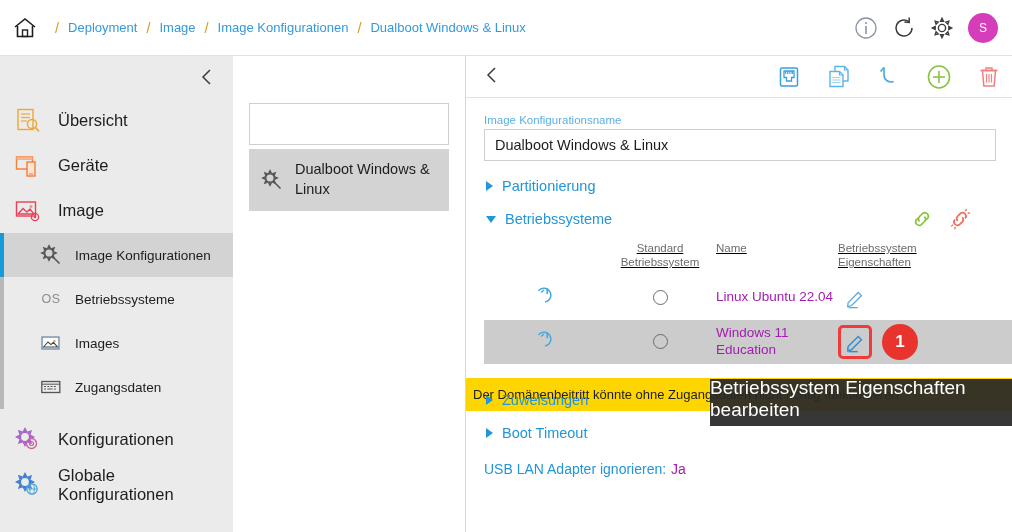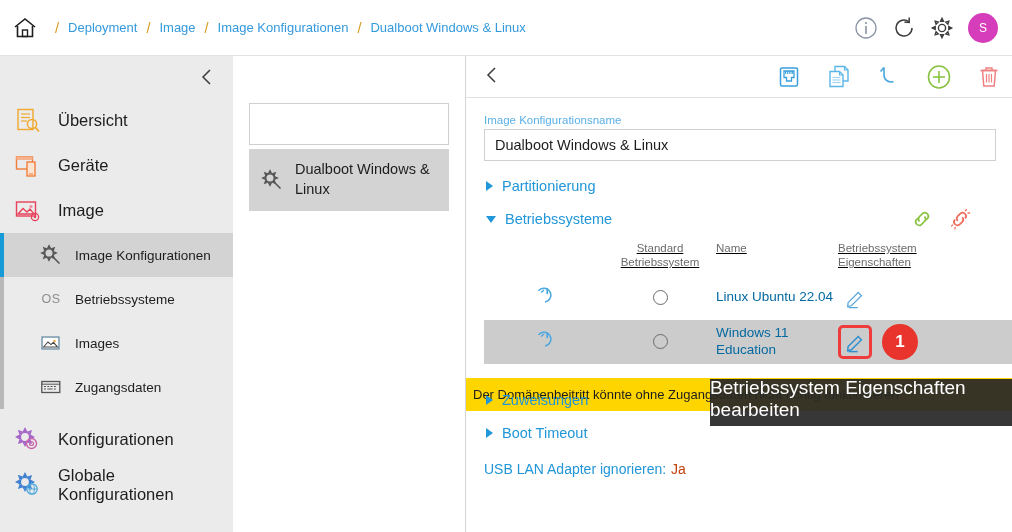--- a/index.html
+++ b/index.html
@@ -157,21 +157,21 @@
   .tbl-row {
     display: flex; align-items: center; height: 44px;
   }
   .tbl-row.highlight { background: #cccccc; }
   .cell { display: flex; align-items: center; height: 100%; }
   .cell.c-restore, .cell.c-std { justify-content: center; }
   .radio-o {
     width: 15px; height: 15px; border-radius: 50%;
     border: 1.3px solid #6b6b6b; background: transparent; cursor: pointer;
   }
-  .row-name { font-size: 13.5px; color: #0369a1; line-height: 1.25; }
+  .row-name { font-size: 13.5px; color: #a21caf; line-height: 1.25; }
   .pencil-wrap {
     width: 34px; height: 34px; display: flex; align-items: center;
     justify-content: center; cursor: pointer; position: relative;
   }
   .pencil-wrap.boxed {
     border: 3px solid #ef3b3b; border-radius: 5px;
   }
   .step-badge {
     width: 36px; height: 36px; border-radius: 50%;
     background: #e8342c; color: #fff; font-size: 17px; font-weight: bold;
@@ -193,21 +193,21 @@
     background: rgba(40,40,40,0.93);
     display: flex; align-items: center; justify-content: center;
     padding-bottom: 8px;
   }
   .tooltip .ttxt { font-size: 19px; color: #ffffff; }
 
   
   .foot { padding: 0 18px; }
   .kvline { margin-top: 20px; font-size: 14px; }
   .kvline .k { color: #2196d8; }
-  .kvline .v { color: #c2410c; margin-left: 5px; text-align: right; }
+  .kvline .v { color: #a21caf; margin-left: 5px; text-align: right; }
 </style>
 </head>
 <body>
 
 <div id="app">
 
   <div class="topbar">
     <span class="home-icon">
       <svg viewBox="0 0 26 26" width="26" height="26">
         <path d="M3 12 L13 4 L23 12" fill="none" stroke="#1d1d1d" stroke-width="1.6"></path>

